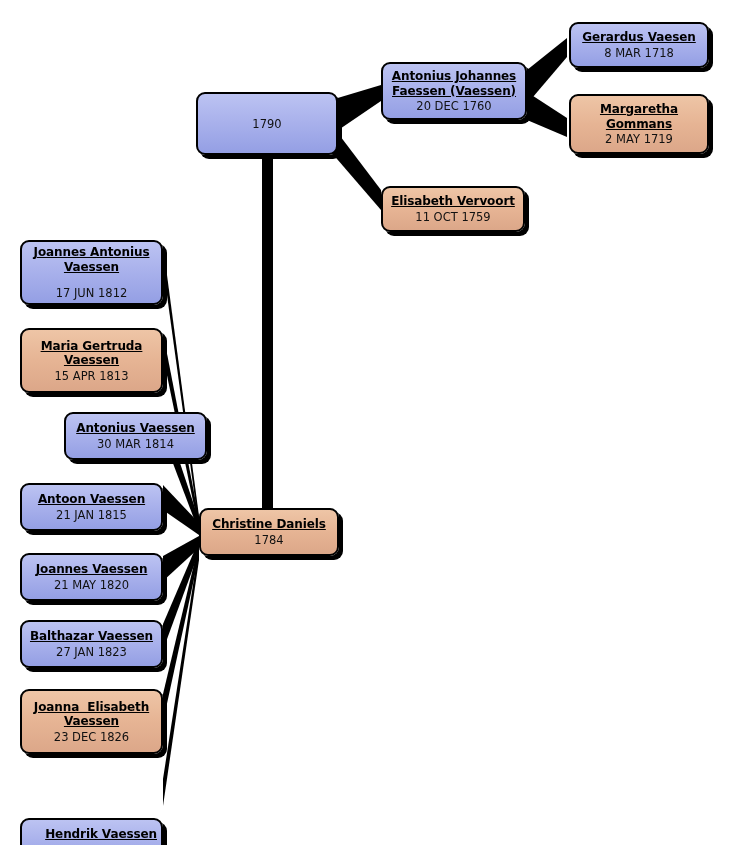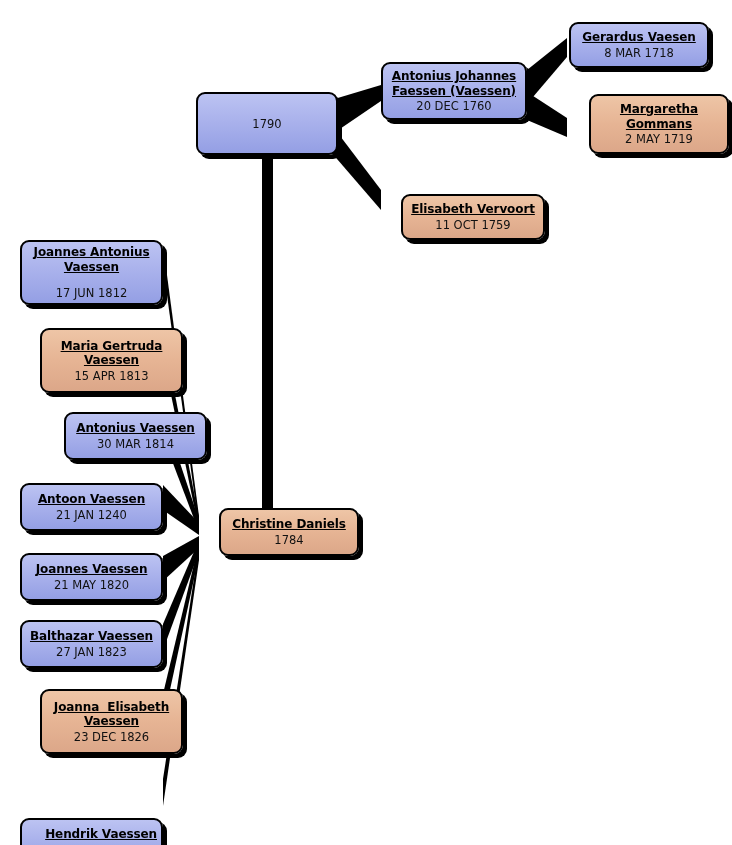--- a/index.html
+++ b/index.html
@@ -24,21 +24,20 @@
     justify-content:center;
     text-align:center;
     z-index:5;
     overflow:hidden;
   }
   .node.male{
     background:linear-gradient(180deg,#bcc3f2 0%,#aab2ec 45%,#949fe4 100%);
   }
   .node.female{
     background:linear-gradient(180deg,#eec5a6 0%,#e6b494 50%,#dca789 100%);
-    margin-left:20px;
   }
   .nname{
     font-size:12px;
     font-weight:bold;
     color:#000000;
     line-height:14.5px;
     letter-spacing:-0.1px;
     padding:0 4px;
     white-space:pre;
     text-decoration:underline;
@@ -80,21 +79,21 @@
   <div class="node male" style="left:196px;top:92px;width:142px;height:63px;">
     <div class="ndate">1790</div>
   </div>
 
   <div class="node male" style="left:381px;top:62px;width:146px;height:58px;">
     <div class="nname">Antonius Johannes
 Faessen (Vaessen)</div>
     <div class="ndate">20 DEC 1760</div>
   </div>
 
-  <div class="node female" style="left:381px;top:194px;width:144px;height:46px;">
+  <div class="node female" style="left:381px;top:186px;width:144px;height:46px;">
     <div class="nname">Elisabeth Vervoort</div>
     <div class="ndate">11 OCT 1759</div>
   </div>
 
   <div class="node male" style="left:569px;top:22px;width:140px;height:46px;">
     <div class="nname">Gerardus Vaesen</div>
     <div class="ndate">8 MAR 1718</div>
   </div>
 
   <div class="node female" style="left:569px;top:94px;width:140px;height:60px;">
@@ -120,21 +119,21 @@
     <div class="ndate">15 APR 1813</div>
   </div>
 
   <div class="node male" style="left:20px;top:412px;width:143px;height:48px;margin-left:44px;">
     <div class="nname">Antonius Vaessen</div>
     <div class="ndate">30 MAR 1814</div>
   </div>
 
   <div class="node male" style="left:20px;top:483px;width:143px;height:48px;">
     <div class="nname">Antoon Vaessen</div>
-    <div class="ndate">21 JAN 1240</div>
+    <div class="ndate">21 JAN 1815</div>
   </div>
 
   <div class="node male" style="left:20px;top:553px;width:143px;height:48px;">
     <div class="nname">Joannes Vaessen</div>
     <div class="ndate">21 MAY 1820</div>
   </div>
 
   <div class="node male" style="left:20px;top:620px;width:143px;height:48px;">
     <div class="nname">Balthazar Vaessen</div>
     <div class="ndate">27 JAN 1823</div>

